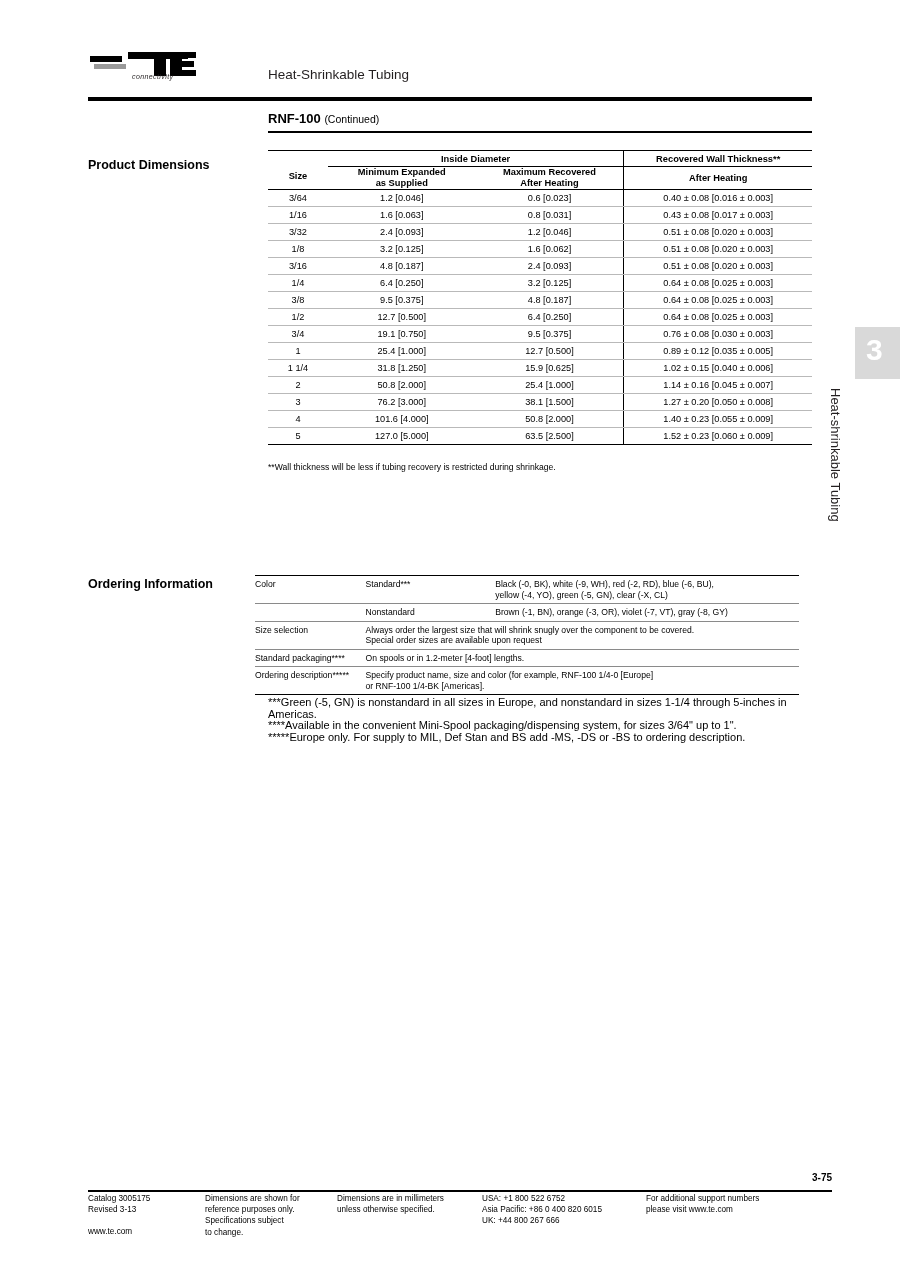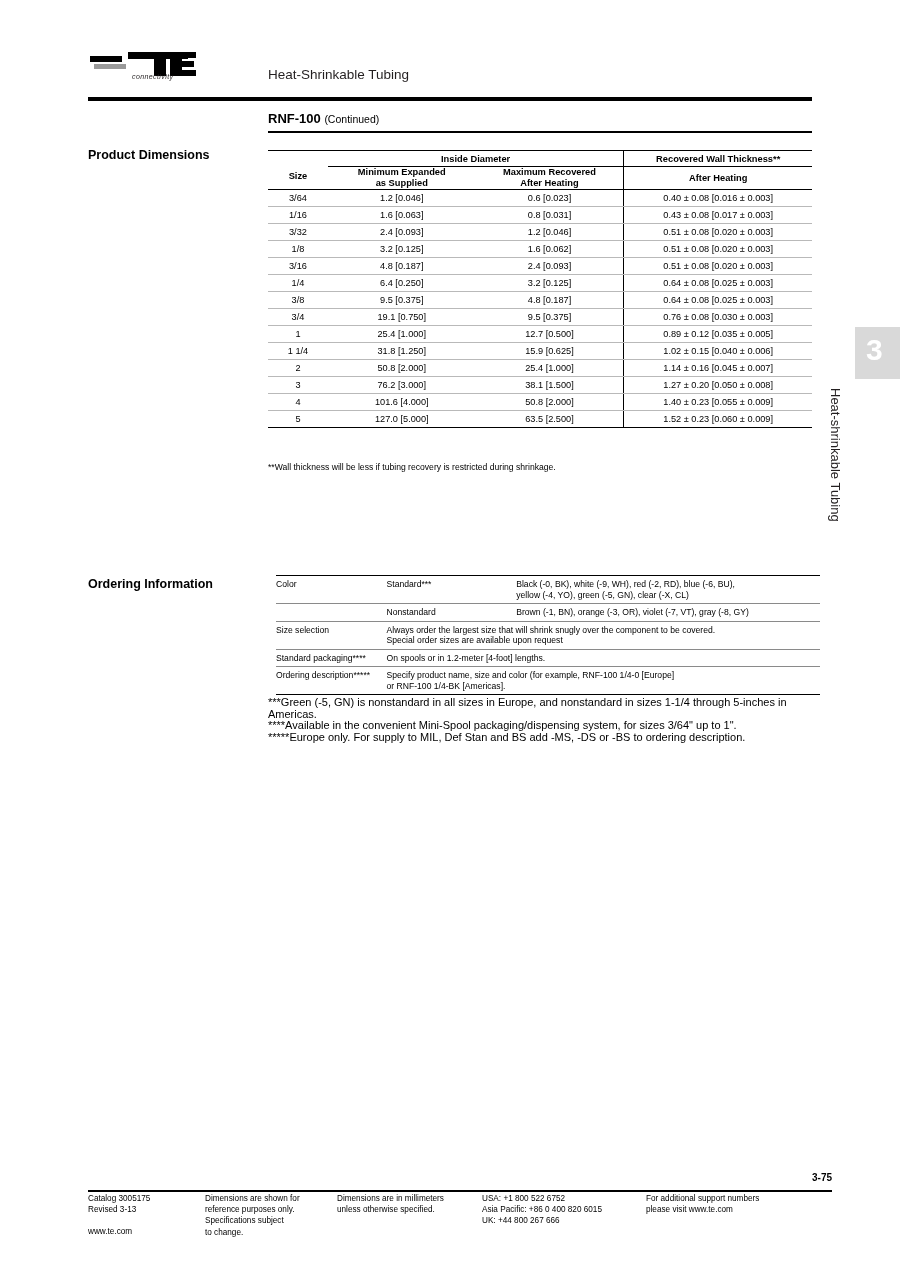--- a/index.html
+++ b/index.html
@@ -76,21 +76,21 @@
     background: #000;
   }
 
   
   .side-head {
     position: absolute;
     font-size: 12.5px;
     font-weight: bold;
     color: #000;
   }
-  #side-head-dims { left: 88px; top: 148px; }
+  #side-head-dims { left: 88px; top: 158px; }
   #side-head-order { left: 88px; top: 577px; }
 
   
   .dims-wrap {
     position: absolute;
     left: 268px;
     top: 150px;
     width: 544px;
   }
   table.dims {
@@ -141,21 +141,21 @@
   .footnote-wall {
     position: absolute;
     left: 268px;
     top: 462px;
     font-size: 8.6px;
   }
 
   
   .order-wrap {
     position: absolute;
-    left: 276px;
+    left: 255px;
     top: 575px;
     width: 544px;
   }
   table.order {
     border-collapse: collapse;
     width: 544px;
     font-size: 8.6px;
   }
   table.order td {
     padding: 3px 4px 3px 0;
@@ -323,20 +323,26 @@
         <tr>
           <td>1/4</td>
           <td>6.4 [0.250]</td>
           <td>3.2 [0.125]</td>
           <td class="vline-l">0.64 ± 0.08 [0.025 ± 0.003]</td>
         </tr>
         <tr>
           <td>3/8</td>
           <td>9.5 [0.375]</td>
           <td>4.8 [0.187]</td>
+          <td class="vline-l">0.64 ± 0.08 [0.025 ± 0.003]</td>
+        </tr>
+        <tr>
+          <td>1/2</td>
+          <td>12.7 [0.500]</td>
+          <td>6.4 [0.250]</td>
           <td class="vline-l">0.64 ± 0.08 [0.025 ± 0.003]</td>
         </tr>
         <tr>
           <td>3/4</td>
           <td>19.1 [0.750]</td>
           <td>9.5 [0.375]</td>
           <td class="vline-l">0.76 ± 0.08 [0.030 ± 0.003]</td>
         </tr>
         <tr>
           <td>1</td>

